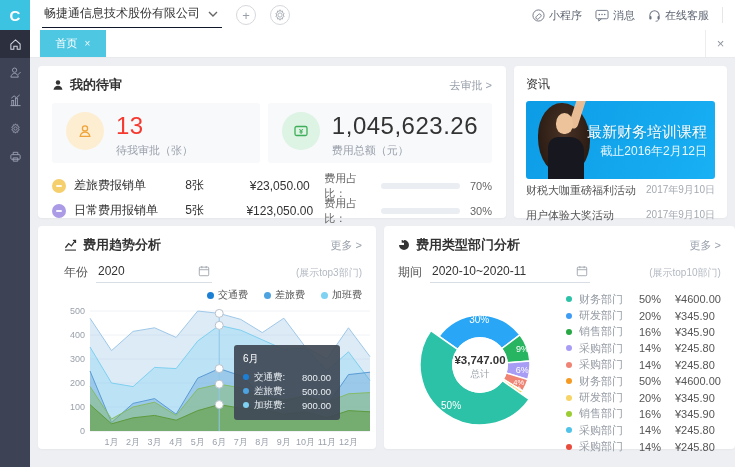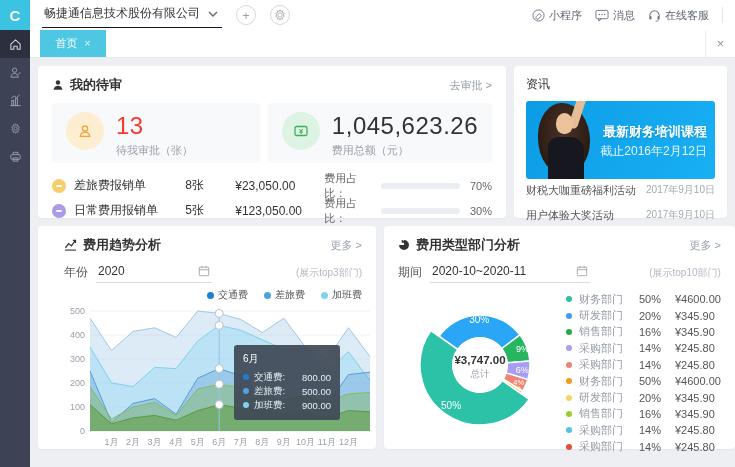--- a/index.html
+++ b/index.html
@@ -49,35 +49,35 @@
   .stat-ic.green { background:#ddf3e3; color:#3fae5a; }
   .stat-num { font-size:24px; letter-spacing:.5px; }
   .stat-num.red { color:#f5392f; }
   .stat-label { font-size:11px; color:#9aa1ab; margin-top:3px; }
   .p-rows { margin-top:10px; }
   .p-row { display:flex; align-items:center; height:25px; font-size:12px; color:#333; }
   .p-dot { width:14px; height:14px; border-radius:50%; margin-right:8px; flex:none; position:relative; }
   .p-dot::after { content:""; position:absolute; left:4px; top:6px; width:6px; height:2px; background:rgba(255,255,255,.9); border-radius:1px; }
   .p-name { width:120px; }
   .p-count { width:54px; }
-  .p-amount { width:96px; text-align:left; }
+  .p-amount { width:96px; text-align:center; }
   .p-ratio { margin-left:auto; display:flex; align-items:center; gap:6px; }
   .p-ratio-label { font-size:11px; color:#666; }
   .bar-track { width:86px; height:6px; border-radius:3px; background:#eaeef3; overflow:hidden; }
   .bar-fill { height:6px; border-radius:3px; background:#a8d5f2; }
   .p-pct { font-size:11px; color:#666; width:28px; text-align:right; }
 
   
   .card-news { width:234px; padding:10px 12px; }
   .banner { margin-top:8px; height:78px; border-radius:3px; position:relative; overflow:hidden; background:linear-gradient(115deg,#0c9ce6,#19b0f4); cursor:pointer; }
   .b-hair { position:absolute; left:12px; top:2px; width:52px; height:72px; background:radial-gradient(ellipse at 50% 40%, #4a3226, #2c1d14 70%); border-radius:46% 54% 48% 52%; }
   .b-face { position:absolute; left:30px; top:12px; width:17px; height:21px; background:#edc39c; border-radius:50% 50% 45% 45%; }
   .b-arm { position:absolute; left:47px; top:-6px; width:9px; height:34px; background:#e8bd96; border-radius:5px; transform:rotate(18deg); }
   .b-dress { position:absolute; left:22px; top:36px; width:36px; height:44px; background:#17171f; border-radius:10px 14px 0 0; }
-  .b-title { position:absolute; right:8px; top:22px; color:#fff; font-size:13px; font-weight:bold; text-shadow:0 1px 2px rgba(0,0,0,.15);margin-left:48px; }
+  .b-title { position:absolute; right:8px; top:22px; color:#fff; font-size:15px; font-weight:normal; text-shadow:0 1px 2px rgba(0,0,0,.15);margin-left:48px; }
   .b-sub { position:absolute; right:8px; top:42px; color:#eaf7ff; font-size:12px; }
   .news-list { margin-top:4px; }
   .news-item { display:flex; justify-content:space-between; height:25px; cursor:pointer; }
   .news-text { font-size:11px; color:#555; }
   .news-date { font-size:10px; color:#a3a9b0; }
 
   
   .ctrl { margin-top:8px; display:flex; align-items:center; font-size:12px; color:#555; }
   .input-box { margin-left:8px; display:flex; align-items:center; gap:4px; border-bottom:1px solid #d9dde4; padding:2px 2px 4px 2px; color:#333; cursor:text; }
   .input-val { font-size:12px; }

